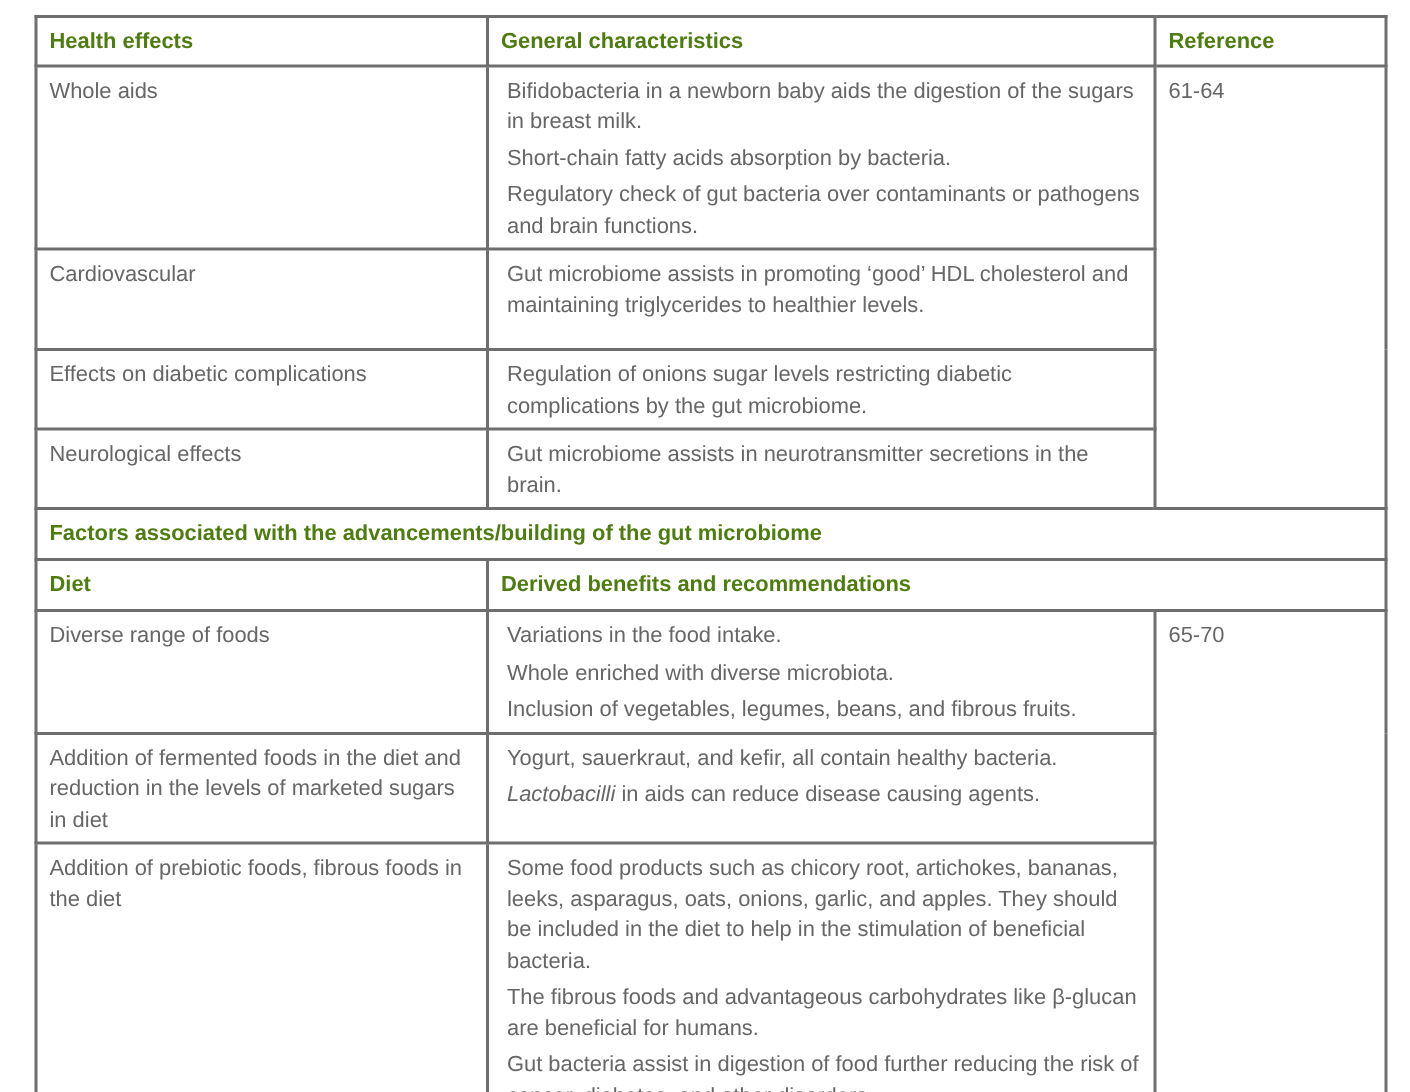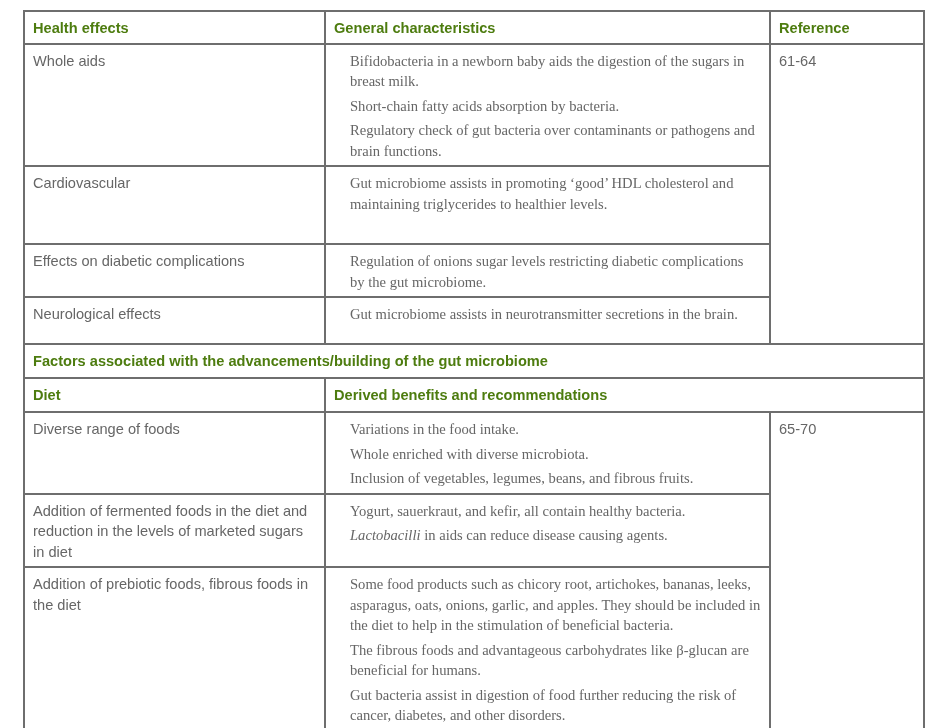--- a/index.html
+++ b/index.html
@@ -11,21 +11,21 @@
     font-size: 14.6px; line-height: 20.5px; color: #666666;
   }
   table.doc td, table.doc th {
     border: 2px solid #6e6e6e; vertical-align: top;
     padding: 6px 8px 4px 8px; text-align: left; font-weight: normal;
   }
   .hdr { color: #4d7c0f; font-weight: bold !important; }
   col.c1 { width: 301px; }
   col.c2 { width: 445px; }
   col.c3 { width: 154px; }
-  .p { margin: 0 0 4px 16px; font-family: Liberation Serif, serif; }
+  .p { margin: 0 0 4px 4px; }
   .p:last-child { margin-bottom: 0; }
   .it { font-style: italic; }
   tr.h34 td { height: 22px; }
 </style>
 </head>
 <body>
 
 <table class="doc">
   <colgroup>
       <col class="c1">
@@ -41,21 +41,21 @@
 
   <tr style="height:118px">
     <td>Whole aids</td>
     <td>
       <p class="p">Bifidobacteria in a newborn baby aids the digestion of the sugars in breast milk.</p>
       <p class="p">Short-chain fatty acids absorption by bacteria.</p>
       <p class="p">Regulatory check of gut bacteria over contaminants or pathogens and brain functions.</p>
     </td>
     <td rowspan="4">61-64</td>
   </tr>
-  <tr style="height:78px">
+  <tr style="height:67px">
     <td>Cardiovascular</td>
     <td>
       <p class="p">Gut microbiome assists in promoting ‘good’ HDL cholesterol and maintaining triglycerides to healthier levels.</p>
     </td>
   </tr>
   <tr style="height:47px">
     <td>Effects on diabetic complications</td>
     <td>
       <p class="p">Regulation of onions sugar levels restricting diabetic complications by the gut microbiome.</p>
     </td>

